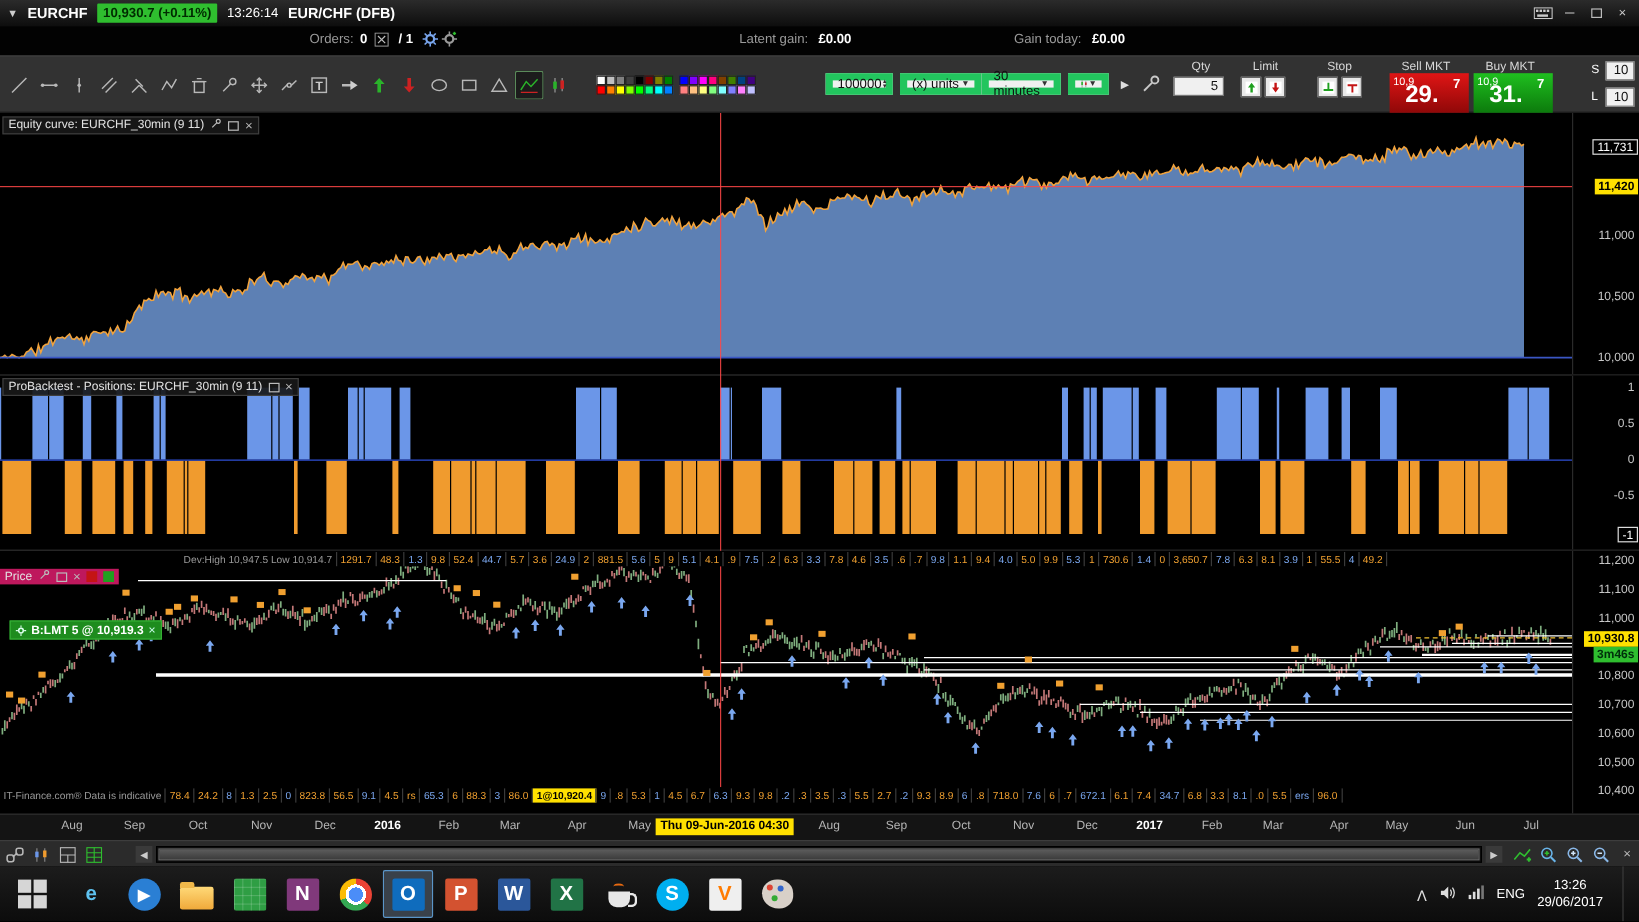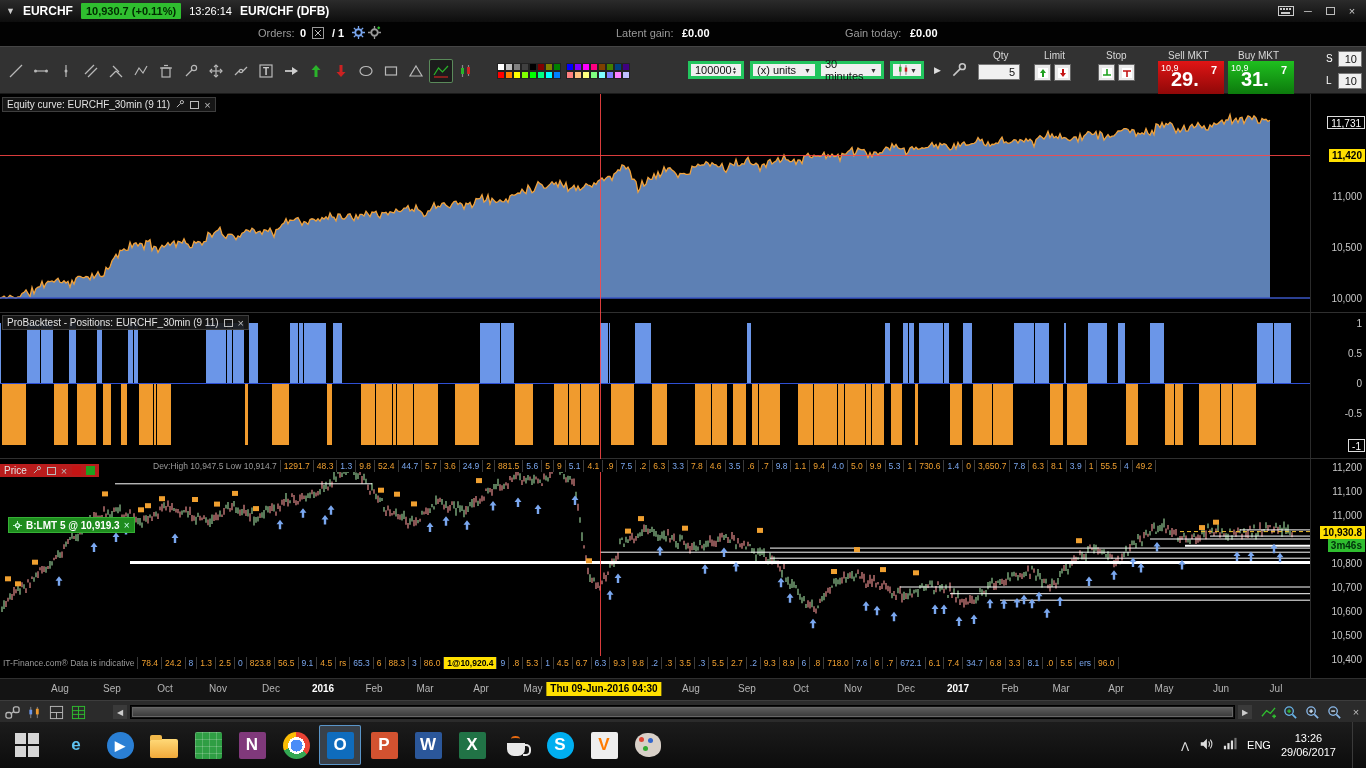--- a/index.html
+++ b/index.html
@@ -24,21 +24,21 @@
 .statusbar .val{color:#fff;font-weight:bold}
 
 
 .toolbar{position:absolute;top:46px;left:0;width:1366px;height:48px;background:#323232;border-top:1px solid #454545;border-bottom:1px solid #1a1a1a;z-index:18}
 #toolbar-tools{position:absolute;left:4px;top:12px;display:flex;gap:1px}
 .tool{width:24px;height:24px;display:flex;align-items:center;justify-content:center;border-radius:2px}
 .tool.sel{background:#1c1c1c;box-shadow:inset 0 0 0 1px #5a8a5a}
 .pal-wrap{position:absolute;left:497px;top:16px;display:flex;gap:5px}
 .pal-block{display:grid;grid-template-columns:repeat(8,8px);grid-auto-rows:8px;gap:0}
 .swatch{width:8px;height:8px;border:0.5px solid #222}
-.inp{position:absolute;background:#f0f0f0;color:#111;border:3px solid #22c55e;height:18px;font-size:11px;display:flex;align-items:center;padding:0 4px}
+.inp{position:absolute;background:#f0f0f0;color:#111;border:6px solid #22c55e;height:18px;font-size:11px;display:flex;align-items:center;padding:0 4px}
 .inp .spin{margin-left:auto;display:flex;flex-direction:column;font-size:5px;color:#333;line-height:4px}
 .sel-arrow{margin-left:auto;font-size:7px;color:#333}
 .tb-lbl{position:absolute;color:#d8d8d8;font-size:10px}
 .qbox{position:absolute;background:#f0f0f0;color:#111;border:1px solid #777;height:16px;font-size:11px;text-align:right;padding:1px 4px}
 .ordicons{position:absolute;display:flex;gap:3px}
 .ordi{width:17px;height:17px;background:#e9e9e9;border:1px solid #666;display:flex;align-items:center;justify-content:center}
 .sellbtn,.buybtn{position:absolute;width:66px;height:33px;color:#fff;cursor:default}
 .sellbtn{background:linear-gradient(#e01515,#8f0808)}
 .buybtn{background:linear-gradient(#1fbf1f,#0c7a0c)}
 .px-prefix{position:absolute;left:3px;top:2px;font-size:9px}
@@ -1291,21 +1291,21 @@
         <div class="axis-label" style="top: 50px;">11,000</div>
         <div class="axis-label ax-yellow" style="top: 67px;">10,930.8</div>
         <div class="axis-label ax-green" style="top: 80px;">3m46s</div>
         <div class="axis-label" style="top: 98px;">10,800</div>
         <div class="axis-label" style="top: 122px;">10,700</div>
         <div class="axis-label" style="top: 146px;">10,600</div>
         <div class="axis-label" style="top: 170px;">10,500</div>
         <div class="axis-label" style="top: 194px;">10,400</div>
       </div>
 
-    <div class="panel-header" style="left:0;top:5px;height:13px;border:none;background:#b91c1c">
+    <div class="panel-header" style="left:0;top:15px;height:13px;border:none;background:#be185d">
       <span>Price</span>
       <span>
         <svg width="10" height="10" viewBox="0 0 16 16" fill="none" stroke="#bbb" stroke-width="1.6">
             <circle cx="11" cy="5" r="2.6"></circle>
             <line x1="3" y1="13" x2="9" y2="7"></line>
           </svg>
       </span>
       <span class="ph-win"></span>
       <span class="ph-x">×</span>
       <span style="width:9px;height:9px;background:#c41414;display:inline-block"></span>

